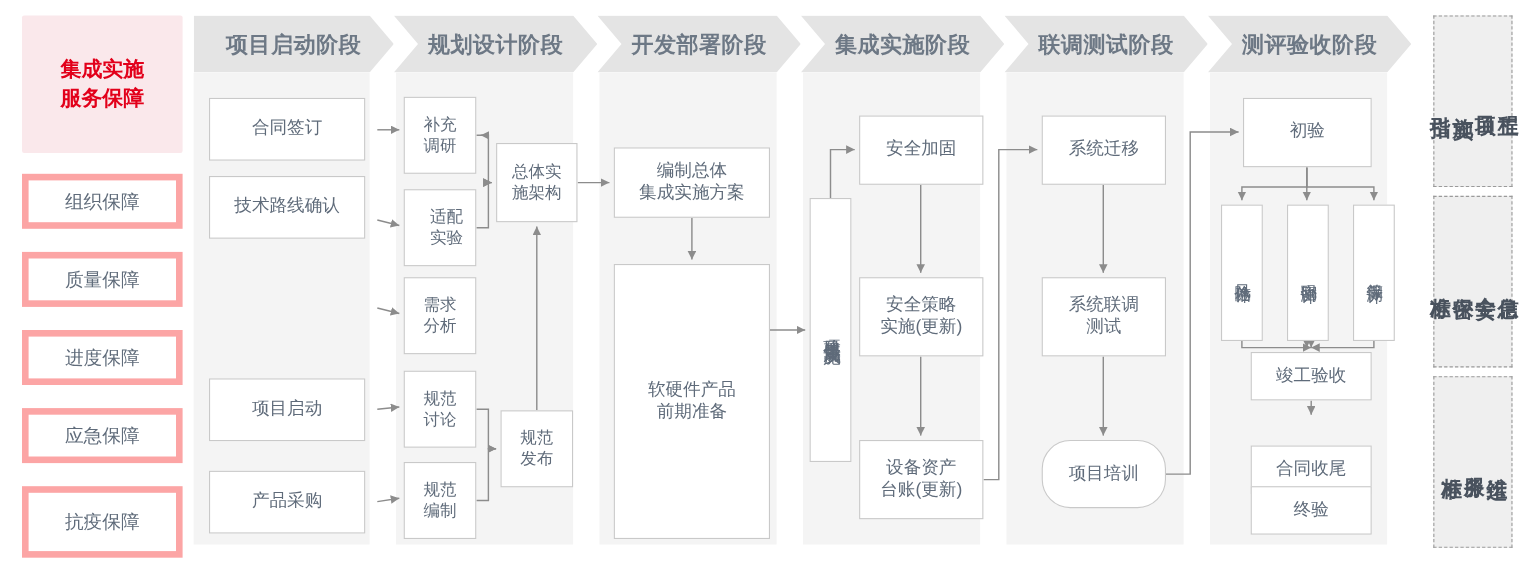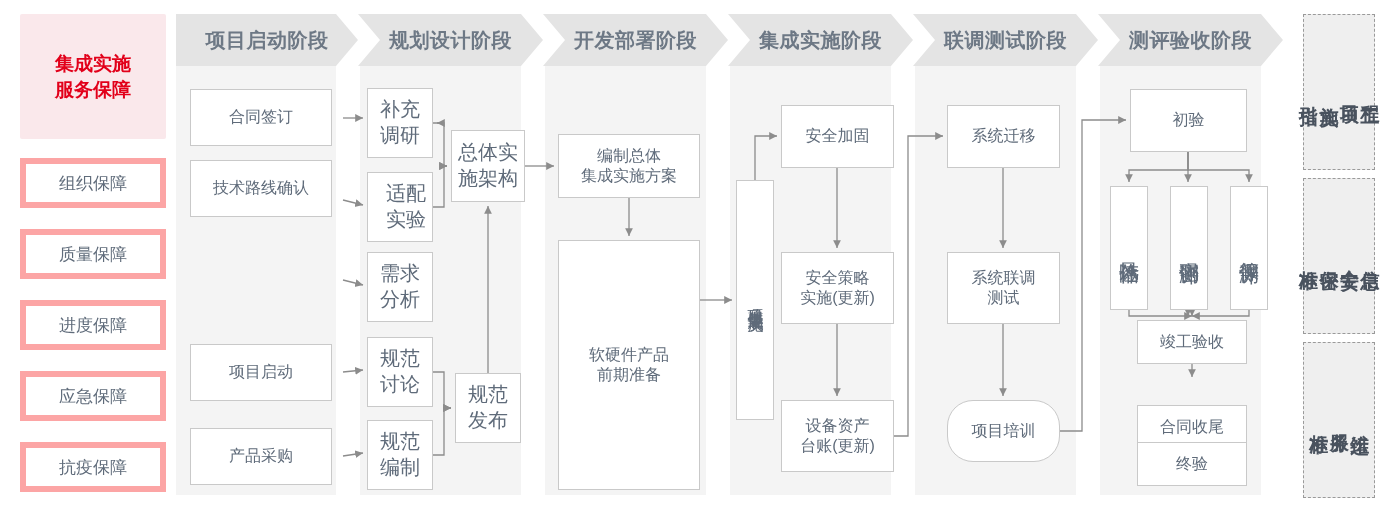--- a/index.html
+++ b/index.html
@@ -24,21 +24,21 @@
     color:#5f6b7a;
     display:flex;
     align-items:center;
     justify-content:center;
     text-align:center;
     line-height:1.28;
     font-size:16px;
     white-space:pre-line;
     z-index:5;
   }
-  .node.sm{font-size:20px;}
+  .node.sm{font-size:15px;}
 
   
   .node.vert{
     writing-mode:vertical-rl;
     text-orientation:upright;
     line-height:1.05;
     letter-spacing:1px;
     white-space:nowrap;
   }
 
@@ -140,21 +140,21 @@
   <div class="phase-head notch" style="left:913px;top:14px;width:185px;">联调测试阶段</div>
   <div class="phase-head notch" style="left:1098px;top:14px;width:185px;">测评验收阶段</div>
 
   <div class="left-head" style="left:20px;top:14px;width:146px;height:125px;">集成实施
 服务保障</div>
 
   <div class="left-item" style="left:20px;top:158px;width:146px;height:50px;">组织保障</div>
   <div class="left-item" style="left:20px;top:229px;width:146px;height:50px;">质量保障</div>
   <div class="left-item" style="left:20px;top:300px;width:146px;height:50px;">进度保障</div>
   <div class="left-item" style="left:20px;top:371px;width:146px;height:50px;">应急保障</div>
-  <div class="left-item" style="left:20px;top:442px;width:146px;height:50px;">抗疫保障</div>
+  <div class="left-item" style="left:20px;top:442px;width:146px;height:65px;">抗疫保障</div>
 
   <div class="node" style="left:190px;top:89px;width:142px;height:57px;">合同签订</div>
   <div class="node" style="left:190px;top:160px;width:142px;height:57px;">技术路线确认</div>
   <div class="node" style="left:190px;top:344px;width:142px;height:57px;">项目启动</div>
   <div class="node" style="left:190px;top:428px;width:142px;height:57px;">产品采购</div>
 
   <div class="node sm" style="left:367px;top:88px;width:66px;height:70px;">补充
 调研</div>
   <div class="node sm" style="left:367px;top:172px;width:66px;height:70px;padding-left:12px;">适配
 实验</div>

